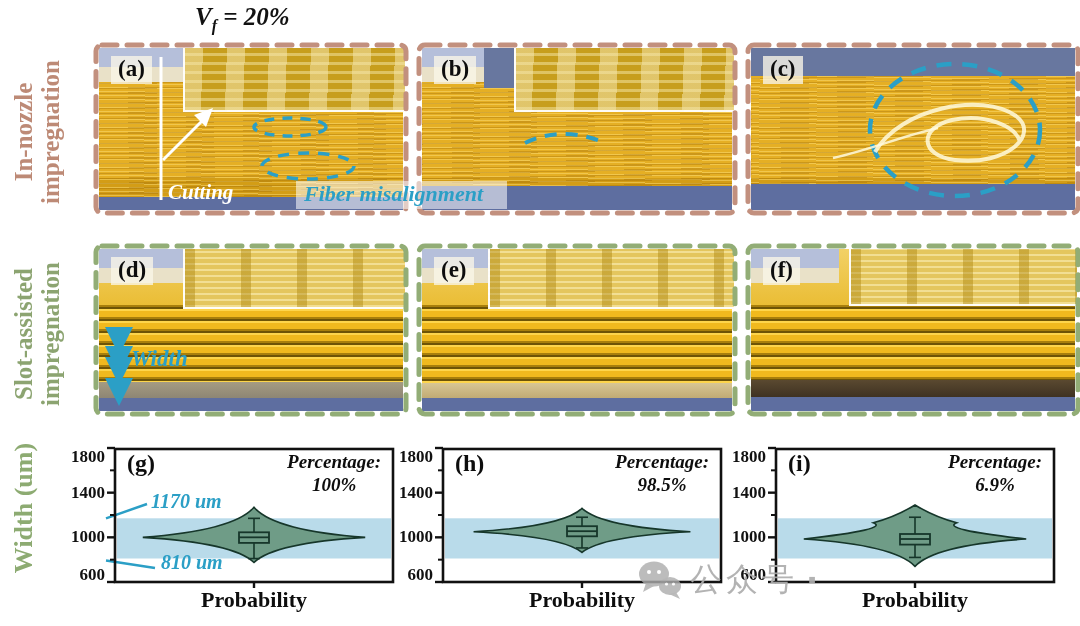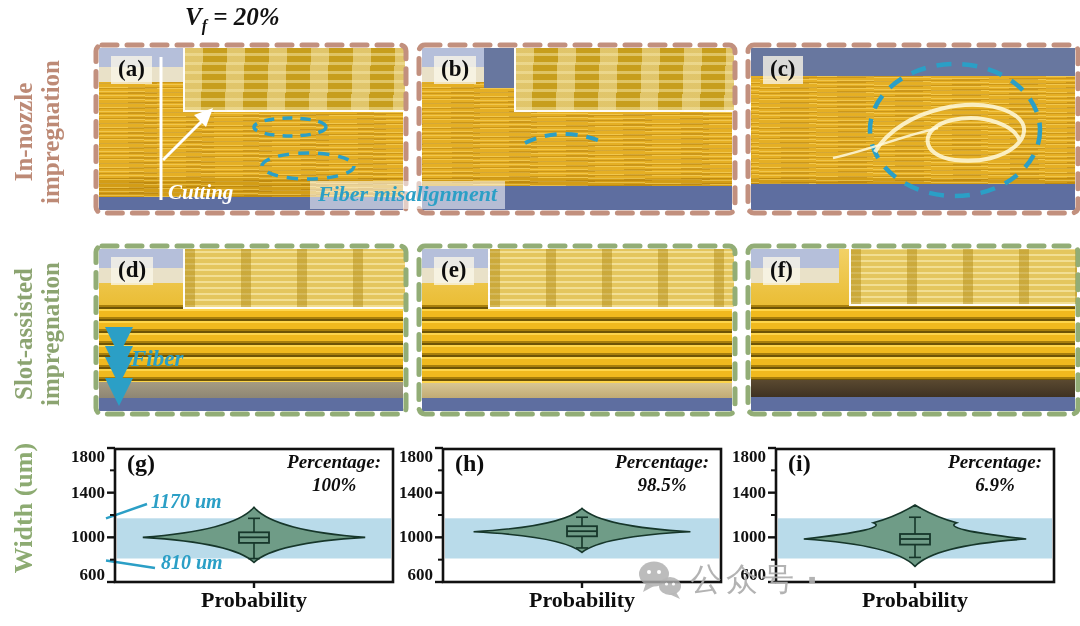--- a/index.html
+++ b/index.html
@@ -2,21 +2,21 @@
 <html style="--cyan: #2b9fc6; --r1: #c2907e; --r2: #92ad76;"><head>
 <meta charset="utf-8">
 <style>
   html,body{margin:0;padding:0;background:#ffffff;}
   .fig{position:relative;width:1080px;height:626px;background:#fff;overflow:hidden;
        font-family:"Liberation Serif","DejaVu Serif",serif;}
 
   
   .vf{position:absolute;top:3px;font-size:25px;font-weight:bold;font-style:italic;color:#111;}
   .vf .hsub{font-size:16px;vertical-align:-6px;}
-  .vf-1{left:185px;font-style:italic;} .vf-2{left:528px;} .vf-3{left:862px;}
+  .vf-1{left:195px;font-style:italic;} .vf-2{left:528px;} .vf-3{left:862px;}
 
   
   .vlabel{position:absolute;display:flex;flex-direction:column;align-items:center;justify-content:center;
           transform:rotate(-90deg);font-weight:bold;text-align:center;line-height:1.08;}
   .vlabel-r1{left:-48px;top:100px;width:170px;height:64px;font-size:25px;color:#bd8a76;}
   .vlabel-r2{left:-48px;top:302px;width:170px;height:64px;font-size:25px;color:#8ca471;}
   .vlabel-width{left:-62px;top:492px;width:172px;height:32px;font-size:26px;color:#8dab72;}
 
   
   .panel{position:absolute;height:162px;top:48px;}
@@ -45,22 +45,22 @@
       #e4c65e;}
   .strip{position:absolute;left:0;right:0;}
   .blue{background:#5e6ea0;}
   .blue2{background:#68779f;}
   .graytan{background:linear-gradient(180deg,#a59b82,#8d8674);}
   .tan{background:linear-gradient(180deg,#d8c694,#c1ab74);}
   .darkbrown{background:linear-gradient(180deg,#5a4930,#3f3222);}
 
   
   .ann-cut{position:absolute;left:168px;top:180px;font-size:21px;font-weight:bold;font-style:italic;color:#ffffff;z-index:6;}
-  .ann-fm{position:absolute;left:310px;top:181px;font-size:22px;font-weight:bold;font-style:italic;
-          color:var(--cyan,#2b9fc6);background:rgba(255,255,255,0.55);padding:0 8px 2px 8px;z-index:6;}
+  .ann-fm{position:absolute;left:296px;top:181px;font-size:22px;font-weight:bold;font-style:italic;
+          color:var(--cyan,#2b9fc6);background:rgba(255,255,255,0.55);padding:0 24px 2px 8px;z-index:6;}
   .ann-width{position:absolute;left:131px;top:346px;font-size:23px;font-weight:bold;font-style:italic;
           color:var(--cyan,#2b9fc6);z-index:6;}
 
   
   .plot{position:absolute;top:448px;width:278px;height:134px;}
   .plot-g{left:115px;} .plot-h{left:443px;} .plot-i{left:776px;}
   .pl-svg{position:absolute;left:-12px;top:0;overflow:visible;}
   .yticks{position:absolute;left:-50px;top:0;width:42px;height:134px;}
   .ytick{position:absolute;right:2px;width:42px;text-align:right;font-size:17px;font-weight:bold;color:#111;line-height:18px;}
   .plot-letter{position:absolute;left:12px;top:2px;font-size:24px;font-weight:bold;color:#0d0d0d;}
@@ -147,21 +147,21 @@
     <div class="topband"></div>
     <div class="corner"></div>
     <div class="inset inset-bands" style="left:98px;top:0;width:226px;height:55px;"></div>
     <div class="strip darkbrown" style="bottom:14px;height:17px;"></div>
     <div class="strip blue" style="bottom:0;height:14px;"></div>
     <div class="badge">(f)</div>
   </div>
 
   <div class="ann-cut">Cutting</div>
   <div class="ann-fm">Fiber misalignment</div>
-  <div class="ann-width">Fiber</div>
+  <div class="ann-width">Width</div>
 
   <div class="plot plot-g">
     <div class="yticks">
         <div class="ytick" style="top: 0px;">1800</div>
         <div class="ytick" style="top: 35.6667px;">1400</div>
         <div class="ytick" style="top: 80.3333px;">1000</div>
         <div class="ytick" style="top: 118px;">600</div>
       </div>
     <svg class="pl-svg" width="292" height="142" viewBox="-12 0 292 142">
         <rect x="2" y="70.3" width="274" height="40.2" fill="#b9dbea"></rect>

